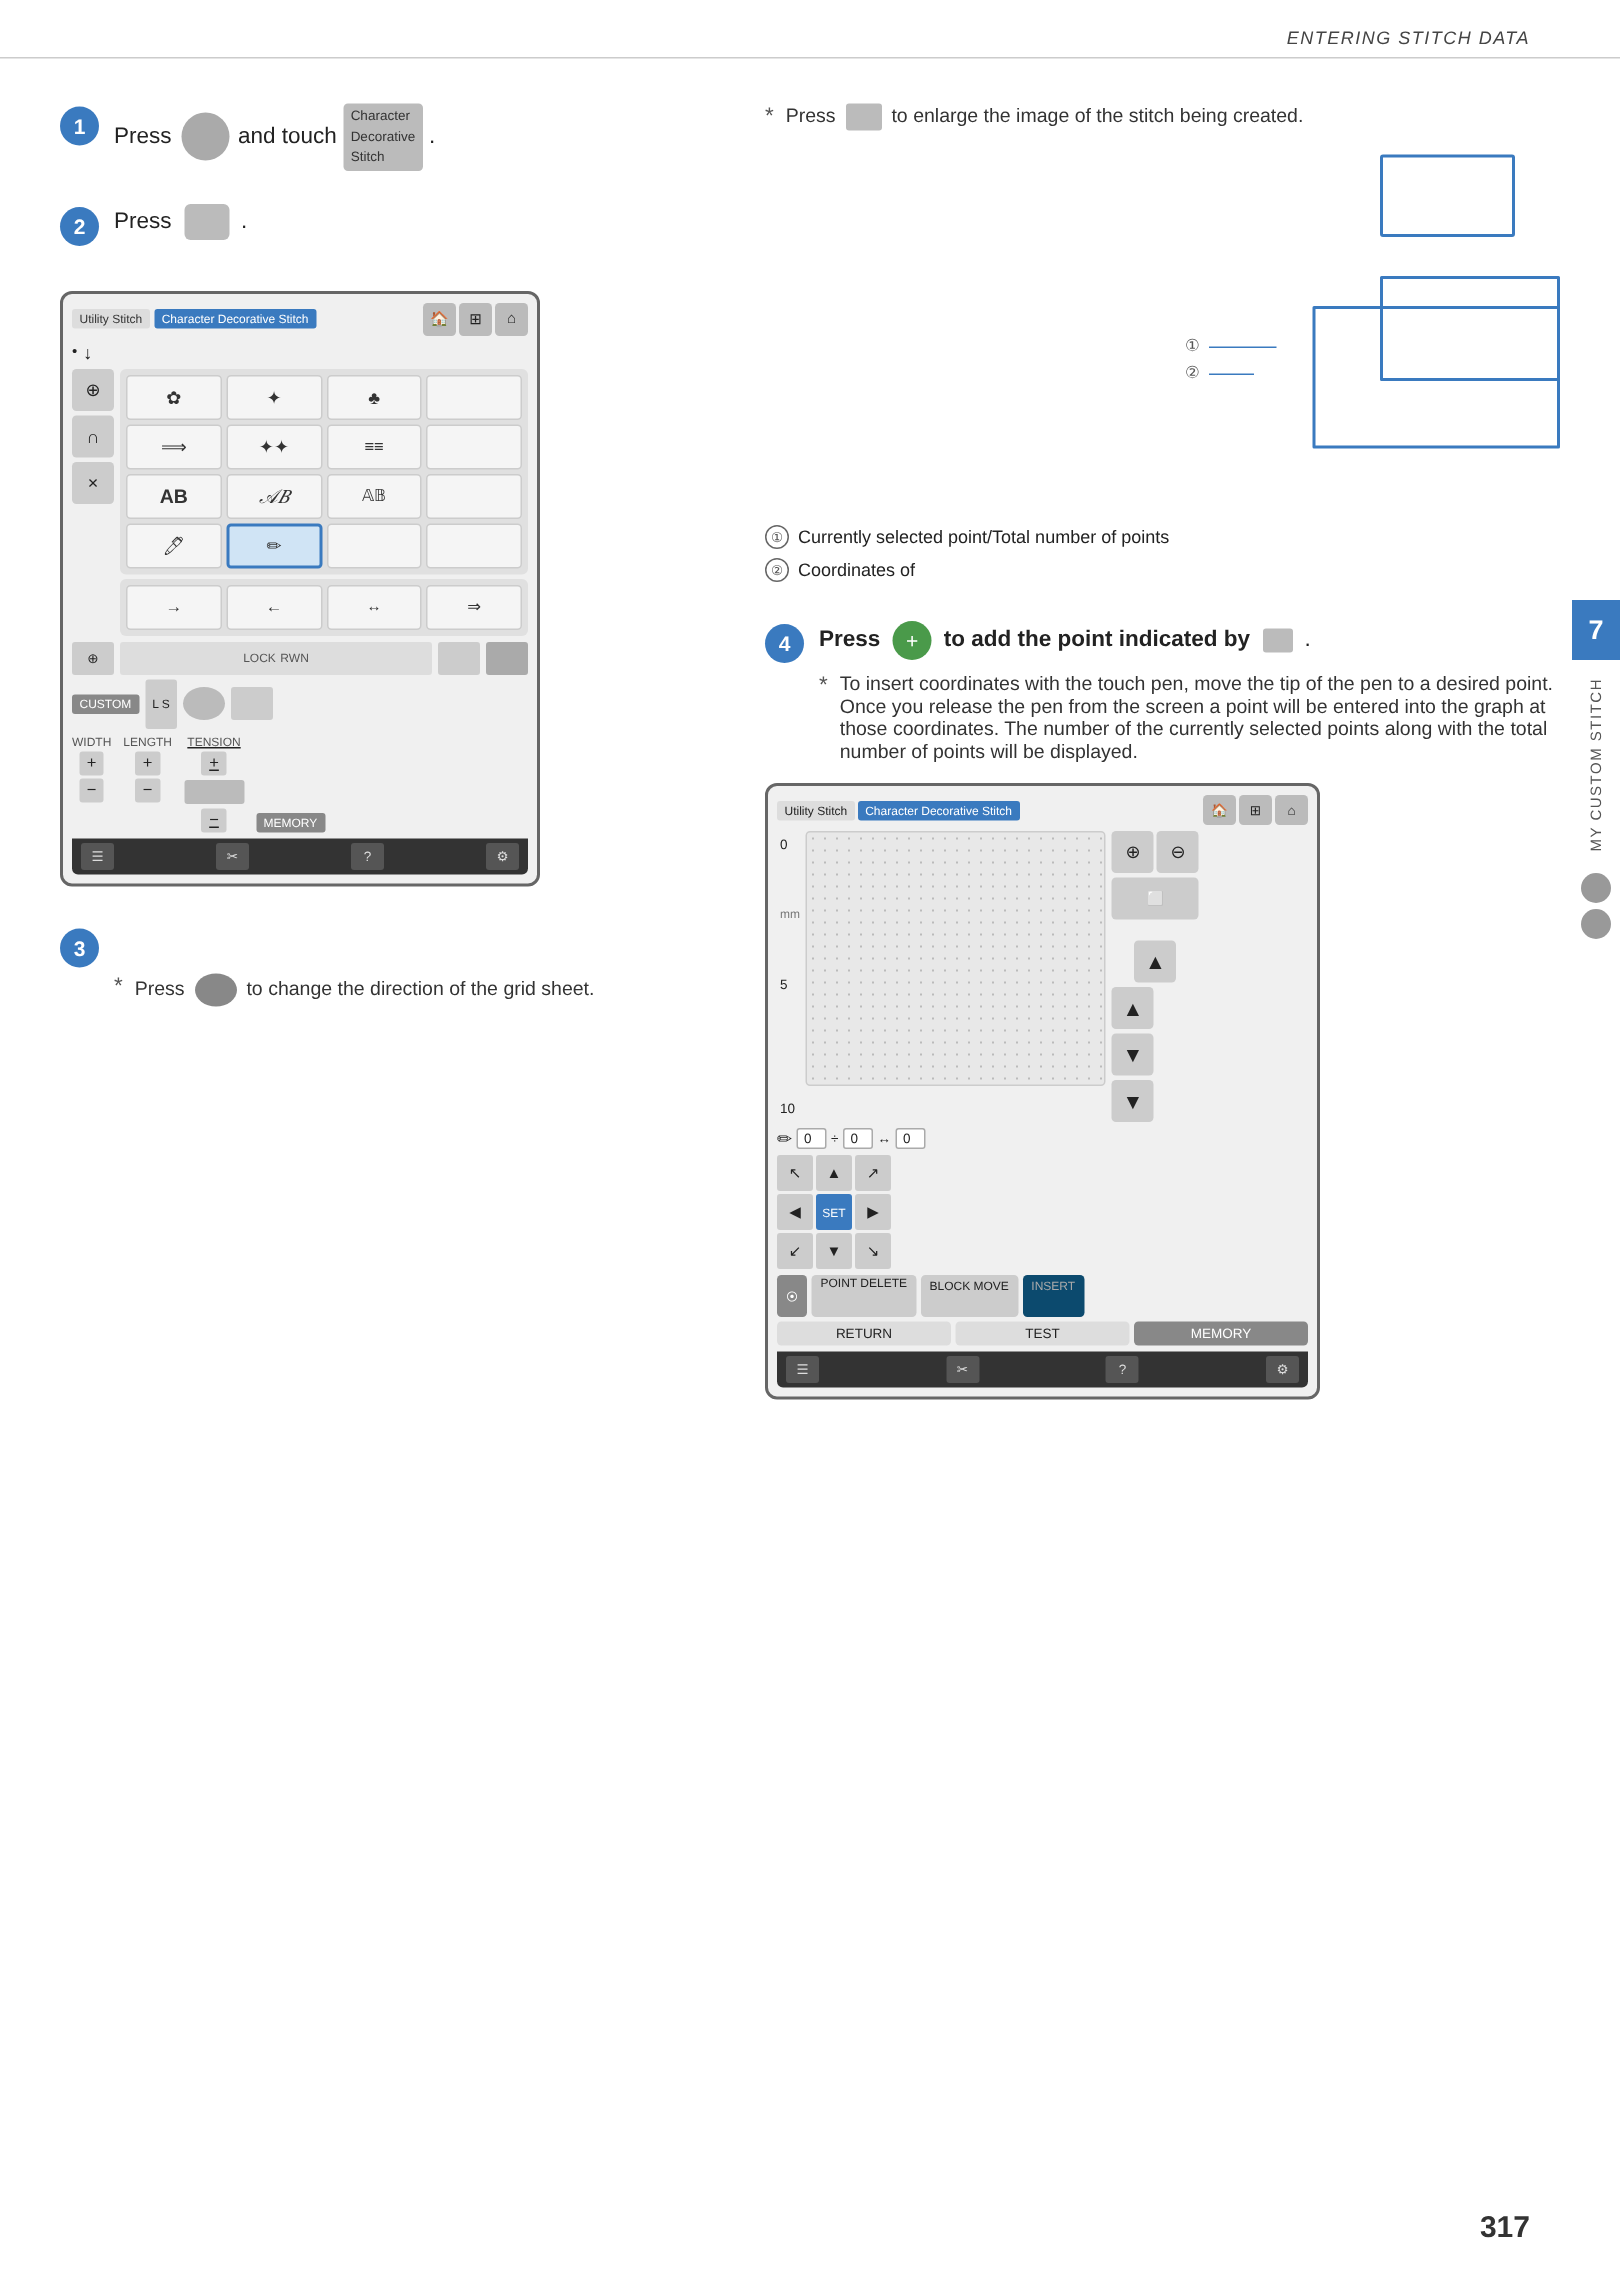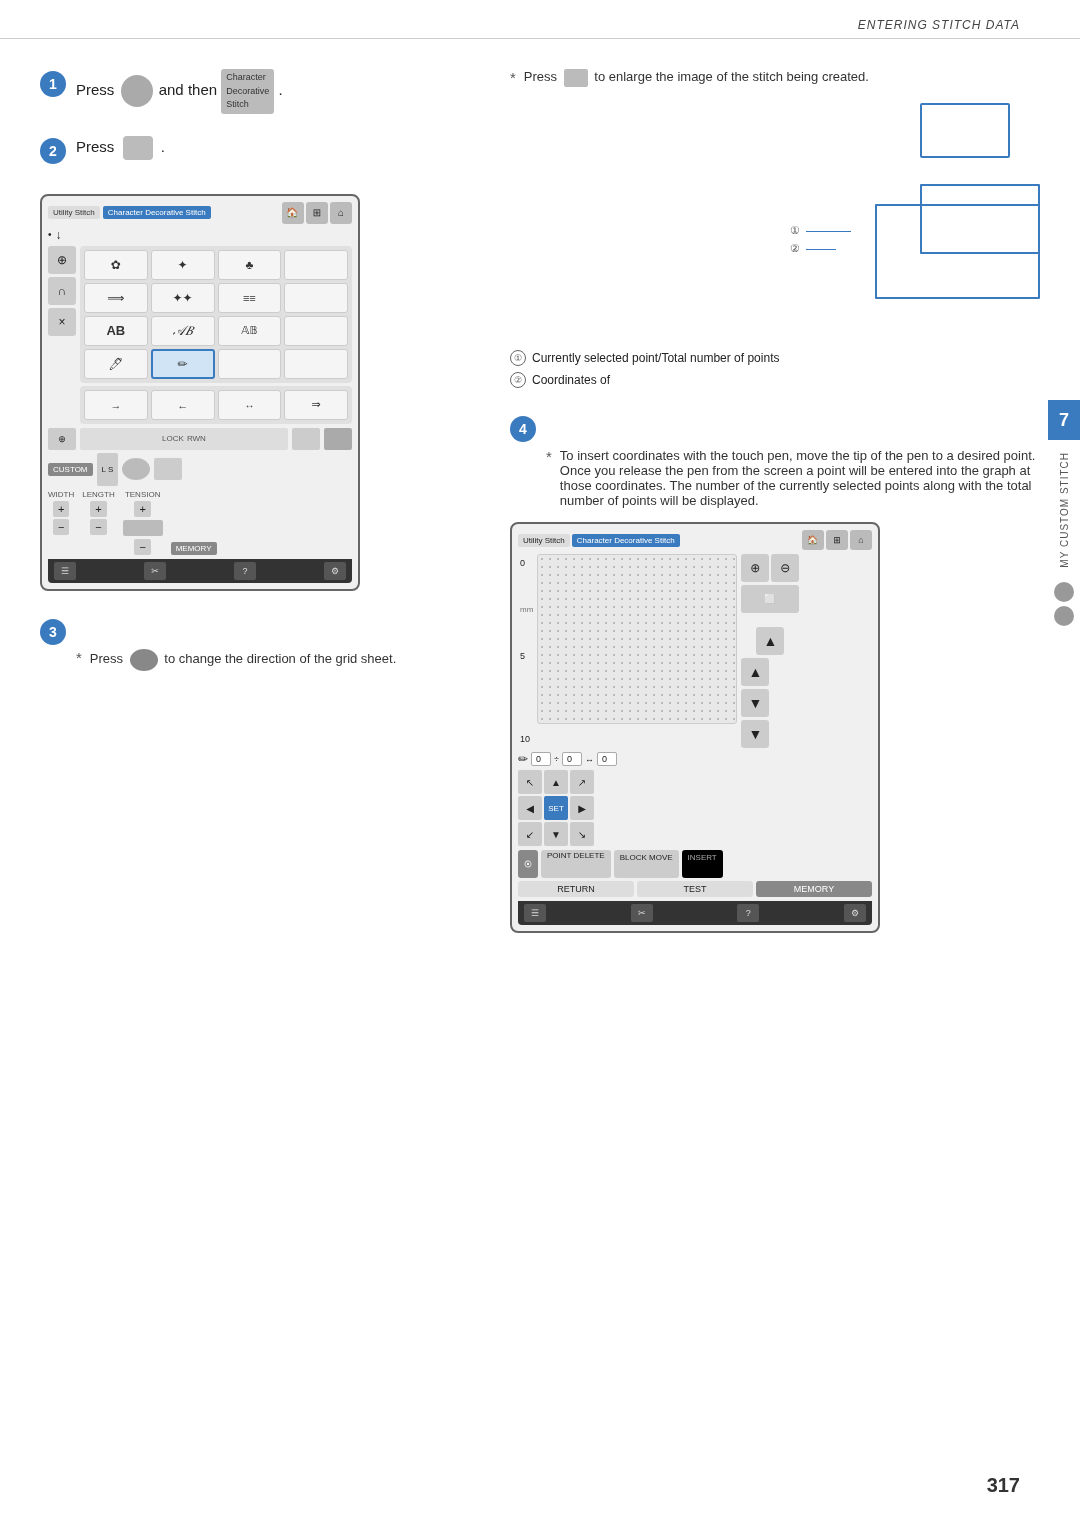--- a/index.html
+++ b/index.html
@@ -390,21 +390,21 @@
   <div class="left-col">
 
     <div class="step-header">
       <div class="step-circle">
         <span>1</span>
       </div>
       <div class="step-text">
         <span>Press</span>
         
         <span class="icon-circle" style="background:#aaa; width:32px; height:32px; display:inline-block; border-radius:50%; vertical-align:middle;"></span>
-        <span>and then</span>
+        <span>and touch</span>
         
         <span class="icon-rect-small" style="font-size:9px; padding:2px 5px;">Character<br>Decorative<br>Stitch</span>
         .
       </div>
     </div>
 
     <div class="step-header">
       <div class="step-circle">
         <span>2</span>
       </div>
@@ -507,21 +507,21 @@
         </div>
         <div style="display:flex; flex-direction:column; align-items:center; gap:2px;">
           <div style="font-size:8px; color:#555;">LENGTH</div>
           <div style="display:flex; gap:2px;">
             <div style="background:#ccc; border-radius:2px; padding:2px 5px; font-size:11px;">+</div>
           </div>
           <div style="display:flex; gap:2px;">
             <div style="background:#ccc; border-radius:2px; padding:2px 5px; font-size:11px;">−</div>
           </div>
         </div>
-        <div style="display:flex; flex-direction:column; align-items:center; gap:2px;">
+        <div style="display:flex; flex-direction:column; align-items:center; gap:2px;text-decoration:underline;">
           <div style="font-size:8px; color:#555;">TENSION</div>
           <div style="display:flex; gap:2px;">
             <div style="background:#ccc; border-radius:2px; padding:2px 5px; font-size:11px;">+</div>
           </div>
           <div style="background:#bbb; border-radius:2px; width:40px; height:16px; margin:1px auto;"></div>
           <div style="display:flex; gap:2px;">
             <div style="background:#ccc; border-radius:2px; padding:2px 5px; font-size:11px;">−</div>
           </div>
         </div>
         <div style="display:flex; flex-direction:column; align-items:flex-end; justify-content:flex-end;">
@@ -593,20 +593,27 @@
       <div class="annotation-item">
         <span class="circle-num">②</span>
         <span>Coordinates of</span>
       </div>
     </div>
 
     <div style="margin-top:10px;">
       <div class="step-header">
         <div class="step-circle">
           <span>4</span>
+        </div>
+        <div class="step-text">
+          <strong><span>Press</span></strong>
+          <span style="display:inline-block; vertical-align:middle; width:26px; height:26px; background:#4a9a4a; border-radius:50%; margin:0 4px; color:#fff; text-align:center; line-height:26px; font-size:14px;">+</span>
+          <strong><span>to add the point indicated by</span></strong>
+          <span style="display:inline-block; vertical-align:middle; width:20px; height:16px; background:#bbb; border-radius:2px; margin:0 4px;"></span>
+          .
         </div>
       </div>
 
       <div class="note-row" style="margin-left:36px; margin-top:6px;">
         <span class="note-star">*</span>
         <span>To insert coordinates with the touch pen, move the tip of the pen to a desired point. Once you release the pen from the screen a point will be entered into the graph at those coordinates. The number of the currently selected points along with the total number of points will be displayed.</span>
       </div>
 
       <div class="machine-screen-lg" style="margin-top:14px;">
 
@@ -688,21 +695,21 @@
         </div>
 
         <div class="ms-lg-action-btns">
           <div style="background:#888; color:#fff; border-radius:3px; padding:3px 6px; font-size:8px; display:flex; align-items:center; justify-content:center; width:20px; height:28px;">⦿</div>
           <div style="background:#ccc; border-radius:3px; padding:1px 6px; font-size:8px;">
             <span>POINT DELETE</span>
           </div>
           <div style="background:#ccc; border-radius:3px; padding:3px 6px; font-size:8px;">
             <span>BLOCK MOVE</span>
           </div>
-          <div style="background:#000000; border-radius:3px; padding:3px 6px; font-size:8px; color:#aaa;">
+          <div style="background:#0c4a6e; border-radius:3px; padding:3px 6px; font-size:8px; color:#aaa;">
             <span>INSERT</span>
           </div>
         </div>
 
         <div class="ms-lg-return-row">
           <div class="ms-lg-return-btn">
             <span>RETURN</span>
           </div>
           <div class="ms-lg-return-btn">
             <span>TEST</span>

